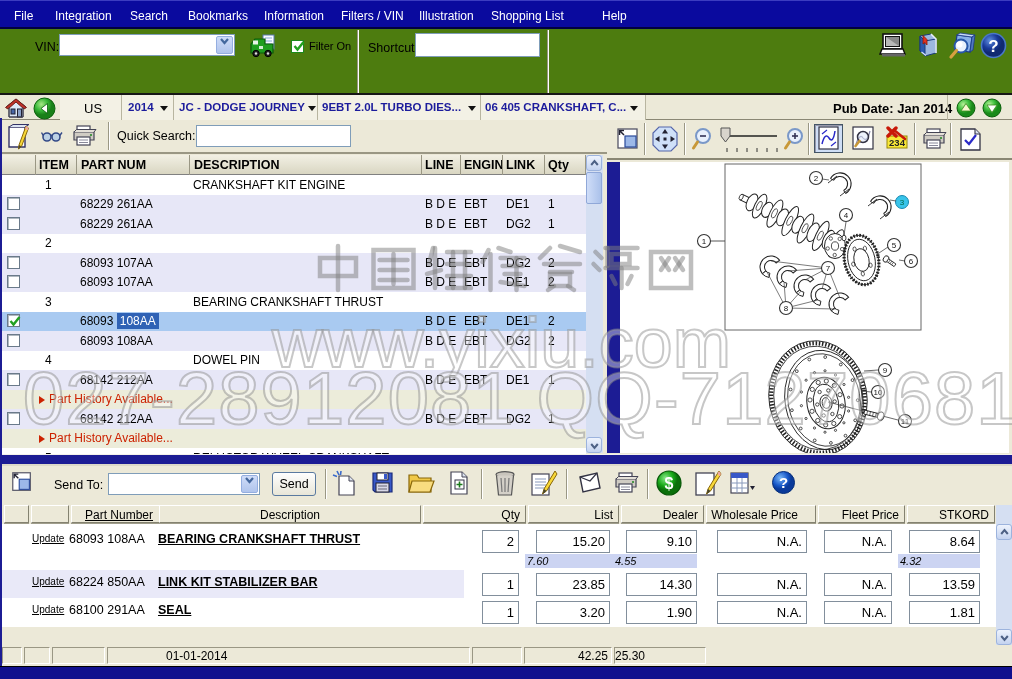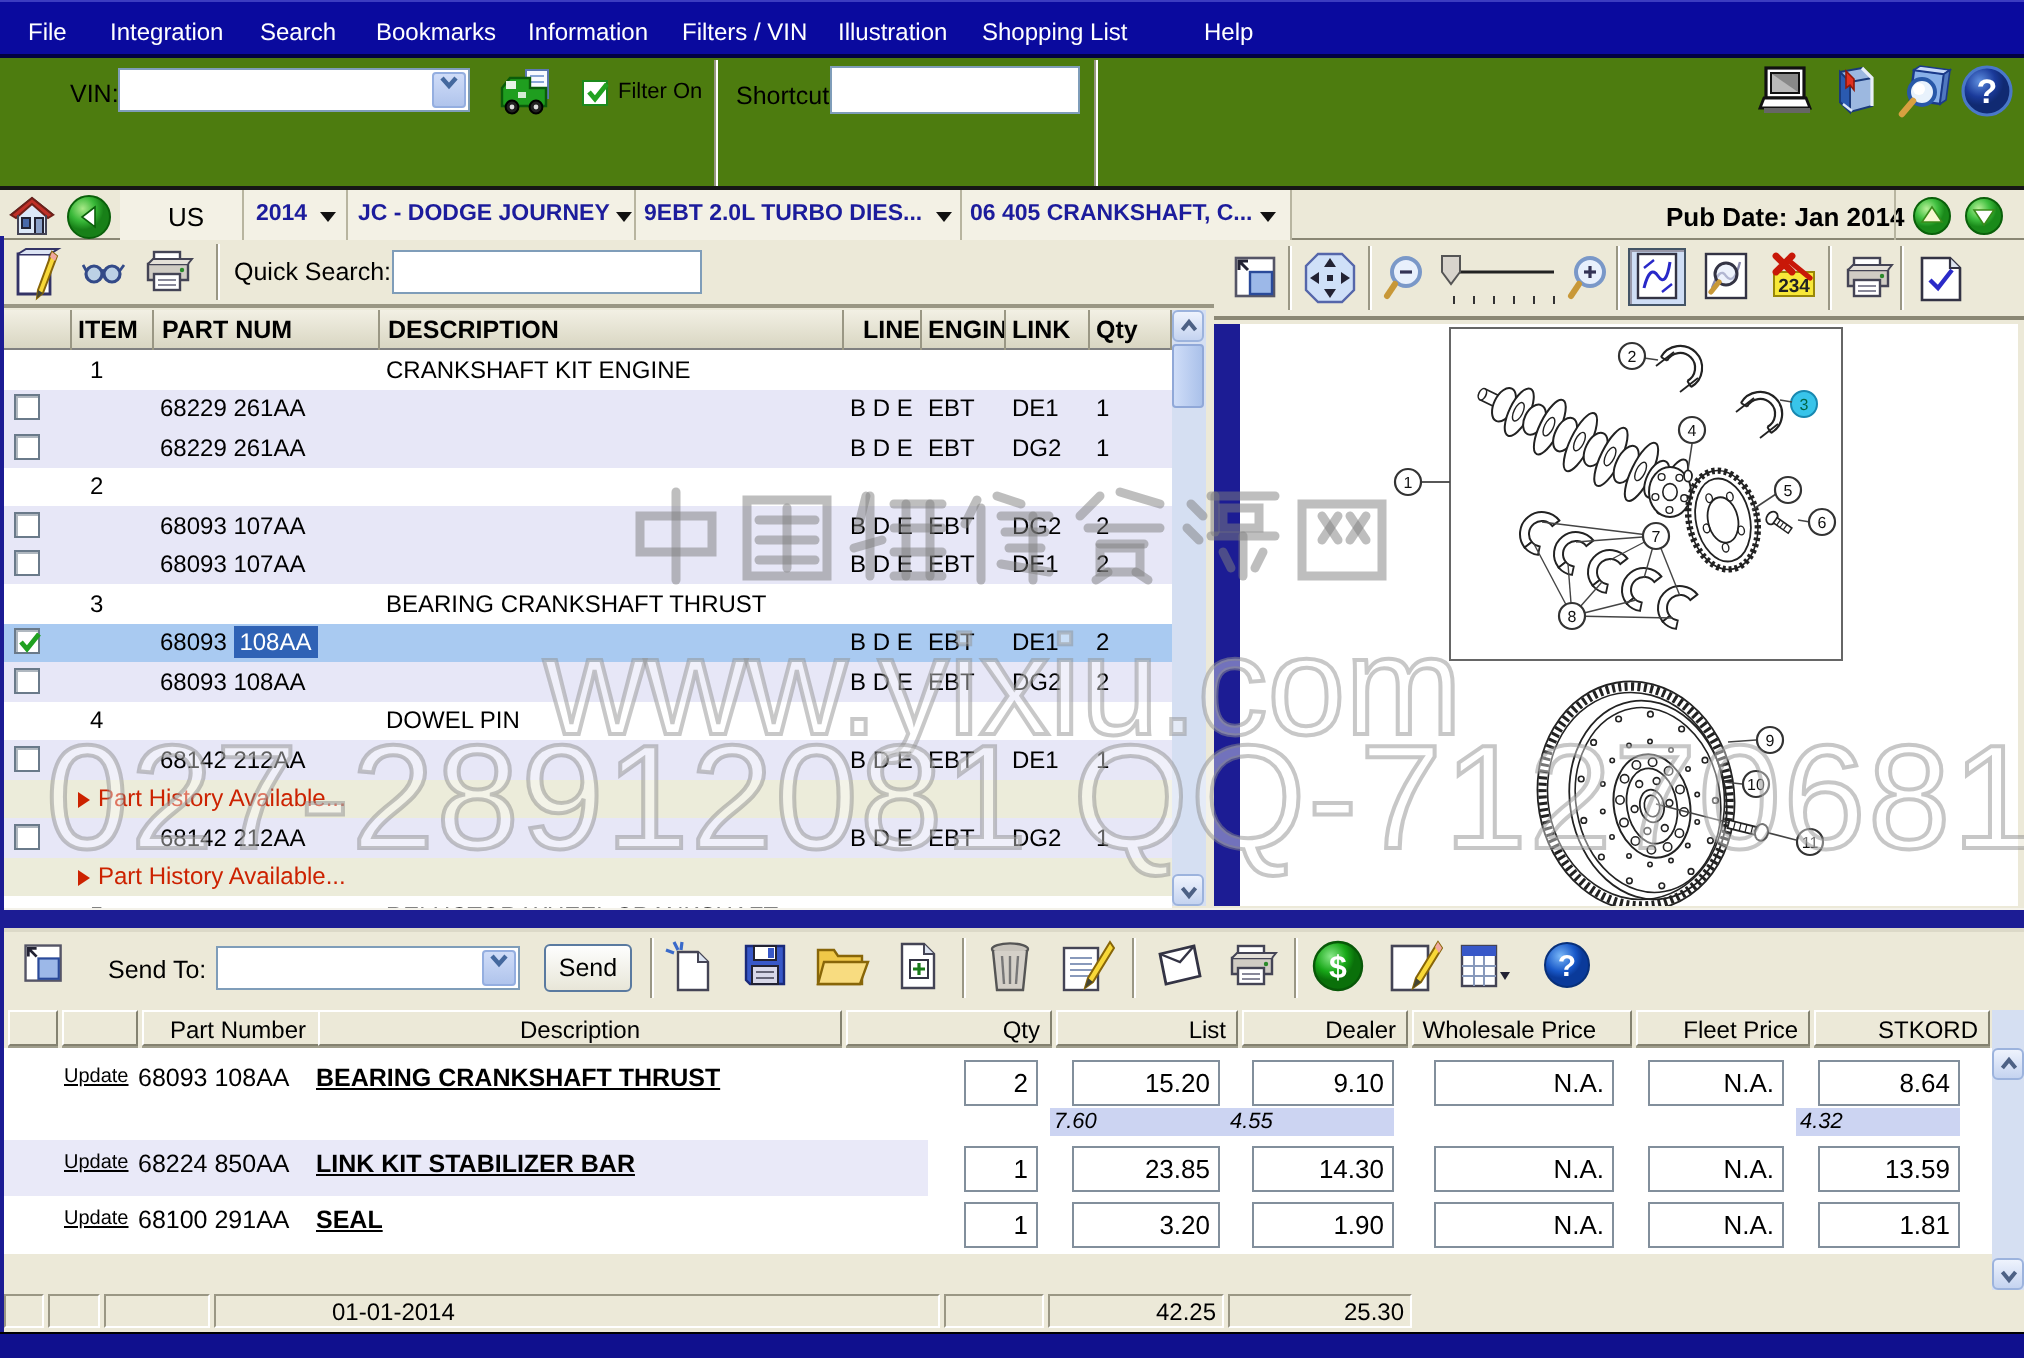--- a/index.html
+++ b/index.html
@@ -225,21 +225,21 @@
   <div class="vsep" style="left:108px;top:2px;height:28px;"></div>
   <div class="abs" style="left:117px;top:9px;font-size:12.5px;">Quick Search:</div>
   <div class="combo" style="left:196px;top:5px;width:155px;height:22px;"></div>
 </div>
 
 <div id="lefthead" class="abs">
   <div class="hcell" style="left:0;width:36px;"></div>
   <div class="hcell" style="left:36px;width:41px;padding-left:3px;">ITEM</div>
   <div class="hcell" style="left:77px;width:113px;padding-left:4px;">PART NUM</div>
   <div class="hcell" style="left:190px;width:232px;padding-left:4px;">DESCRIPTION</div>
-  <div class="hcell" style="left:422px;width:39px;padding-left:3px;text-align:right;">LINE</div>
+  <div class="hcell" style="left:422px;width:39px;padding-left:3px;">LINE</div>
   <div class="hcell" style="left:461px;width:42px;padding-left:3px;">ENGINE</div>
   <div class="hcell" style="left:503px;width:42px;padding-left:3px;">LINK</div>
   <div class="hcell" style="left:545px;width:41px;padding-left:3px;">Qty</div>
 </div>
 
 <div id="lefttable" class="abs">
 <div class="prow" style="top:0.0px;background:#fff;">
       <div style="left:45px;">1</div>
       <div style="left:193px;">CRANKSHAFT KIT ENGINE</div>
     </div>
@@ -742,21 +742,21 @@
           </radialGradient>
         </defs>
 <circle cx="13.5" cy="13.5" r="11" fill="url(#hg2)" stroke="#08307a" stroke-width="1"></circle>
 <text x="13.5" y="19" font-family="Liberation Sans" font-size="15" font-weight="bold" fill="#fff" text-anchor="middle">?</text>
 </svg></div>
 </div>
 
 <div id="bothead" class="abs">
   <div class="bhcell" style="left:4px;width:25px;"></div>
   <div class="bhcell" style="left:31px;width:38px;"></div>
-  <div class="bhcell" style="left:71px;width:96px;text-align:center;">Part Number</div>
+  <div class="bhcell" style="left:71px;width:96px;text-align:center;text-decoration:underline;">Part Number</div>
   <div class="bhcell" style="left:159px;width:262px;text-align:center;">Description</div>
   <div class="bhcell" style="left:423px;width:103px;text-align:right;padding-right:5px;">Qty</div>
   <div class="bhcell" style="left:528px;width:91px;text-align:right;padding-right:5px;">List</div>
   <div class="bhcell" style="left:621px;width:83px;text-align:right;padding-right:5px;">Dealer</div>
   <div class="bhcell" style="left:706px;width:110px;text-align:right;padding-right:17px;">Wholesale Price</div>
   <div class="bhcell" style="left:818px;width:87px;text-align:right;padding-right:5px;">Fleet Price</div>
   <div class="bhcell" style="left:907px;width:88px;text-align:right;padding-right:5px;">STKORD</div>
 </div>
 
 <div class="abs" style="left:0;top:524px;width:996px;height:103px;background:#fff;"></div>
@@ -810,21 +810,21 @@
     </svg>
   </div>
 
 <div id="statusbar" class="abs">
   <div class="scell" style="left:2px;width:20px;"></div>
   <div class="scell" style="left:24px;width:26px;"></div>
   <div class="scell" style="left:52px;width:53px;"></div>
   <div class="scell" style="left:107px;width:363px;padding-left:58px;">01-01-2014</div>
   <div class="scell" style="left:472px;width:50px;"></div>
   <div class="scell" style="left:524px;width:88px;text-align:right;padding-right:3px;">42.25</div>
-  <div class="scell" style="left:614px;width:92px;text-align:right;padding-right:3px;">25.30</div>
+  <div class="scell" style="left:614px;width:92px;padding-right:3px;">25.30</div>
 </div>
 <div id="navybottom" class="abs"></div>
 
 <div class="abs" style="left:0;top:118px;width:2px;height:548px;background:#1c1c94;"></div>
 
 <div class="wm" id="wm1" style="left:314px;top:240px;"><svg width="395" height="60" viewBox="0 0 395 60">
 <g transform="translate(0.0,4)" fill="none" stroke="rgba(125,125,125,0.5)" stroke-width="4.5" stroke-linecap="round">
 <path d="M24 2 L24 46"></path>
 <path d="M6 14 L42 14 L42 32 L6 32 Z"></path>
 </g>

